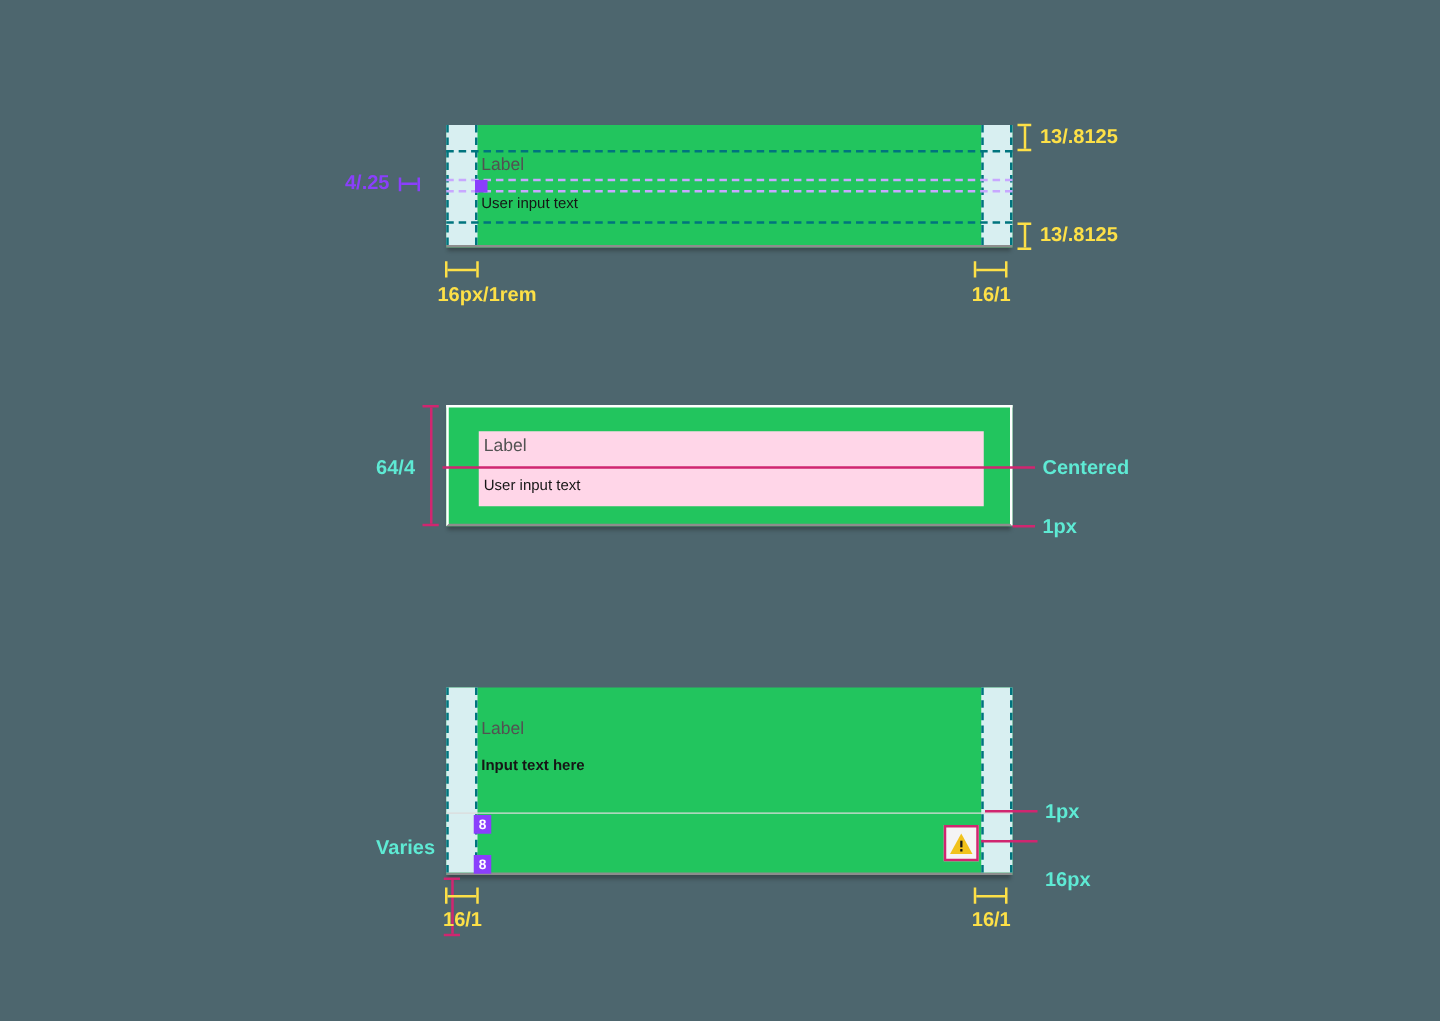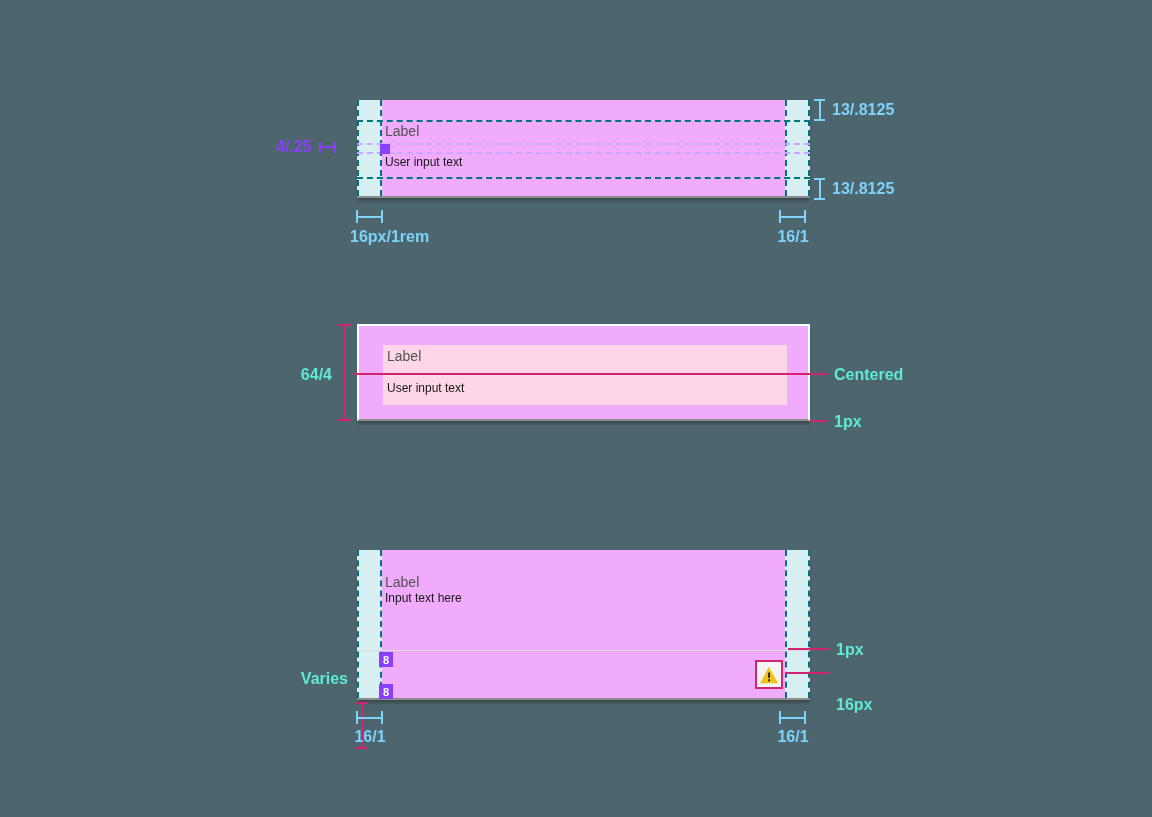--- a/index.html
+++ b/index.html
@@ -2,39 +2,39 @@
 <html><head>
 <meta charset="utf-8">
 <style>
   * { box-sizing: border-box; margin: 0; padding: 0; }
   html, body { background: #4d666e; }
   body { font-family: "Liberation Sans", sans-serif; }
   .canvas { position: relative; width: 1152px; height: 817px; background: #4d666e; overflow: hidden; }
   .abs { position: absolute; }
 
   
-  .field { position: absolute; background: #f0abfc; border-bottom: 2px solid #8d8d8d;
+  .field { position: absolute; background: #22c55e; border-bottom: 2px solid #8d8d8d;
            box-shadow: 0 4px 3px -1px rgba(22,22,22,0.35); }
   .field .label { position: absolute; left: 28px; font-size: 14px; color: #525252; line-height: 1.2; }
   .field .value { position: absolute; left: 28px; font-size: 12px; color: #161616; line-height: 1.2; }
 
   
   .teal-col { position: absolute; top: 0; bottom: 0; width: 25px; background: #d8eff1;
               border-left: 2px dashed #00747e; border-right: 2px dashed #00747e; }
   .teal-col.left { left: 0; } .teal-col.right { right: 0; }
   .hdash { position: absolute; left: 0; right: 0; height: 0; border-top: 2px dashed #00747e; }
 
   
   .purple-band { position: absolute; left: 0; right: 0; height: 11px;
                  border-top: 2px dashed #c8a8ff; border-bottom: 2px dashed #c8a8ff; }
   .purple-sq { position: absolute; width: 10px; height: 10px; background: #8a3ffc; }
 
   
   .anno { position: absolute; font-weight: bold; font-size: 16px; white-space: nowrap; }
-  .anno.teal { color: #7dd3fc; } .anno.magenta { color: #5eead4; } .anno.purple { color: #8a3ffc; }
+  .anno.teal { color: #fde047; } .anno.magenta { color: #5eead4; } .anno.purple { color: #8a3ffc; }
   .row { display: flex; align-items: center; gap: 7px; }
 
   
   .h-bracket { display: inline-block; position: relative; width: 27px; height: 13px;
                border-left: 2px solid currentColor; border-right: 2px solid currentColor; }
   .h-bracket::before { content: ""; position: absolute; left: 0; right: 0; top: 50%;
                margin-top: -1px; height: 2px; background: currentColor; }
   .h-bracket.sm { width: 17px; height: 11px; }
   .v-bracket { display: inline-block; position: relative; width: 13px;
                border-top: 2px solid currentColor; border-bottom: 2px solid currentColor; }
@@ -102,21 +102,21 @@
   <div class="anno magenta" style="left:270px; top:366px; width:62px; text-align:right;">64/4</div>
   <div class="leader" style="left:810px; top:420px; width:18px;"></div>
   <div class="anno magenta" style="left:834px; top:413px;">1px</div>
 
   
   <div class="field" style="left:357px; top:550px; width:453px; height:150px;">
     <div class="teal-col left"></div>
     <div class="teal-col right"></div>
     <div class="divider" style="top:100px;"></div>
     <div class="label" style="top:24px;">Label</div>
-    <div class="value" style="top:41px;">Input text here</div>
+    <div class="value" style="top:55px;font-weight:bold;">Input text here</div>
     <div class="badge8" style="left:22px; top:102px;">8</div>
     <div class="badge8" style="left:22px; top:134px;">8</div>
     <div class="warn-box" style="left:398px; top:110px;">
       <svg width="20" height="18" viewBox="0 0 24 22">
         <path d="M12 1 L23 21 H1 Z" fill="#f1c21b"></path>
         <rect x="11" y="8" width="2.2" height="6.5" fill="#161616"></rect>
         <rect x="11" y="16.2" width="2.2" height="2.4" fill="#161616"></rect>
       </svg>
     </div>
   </div>

